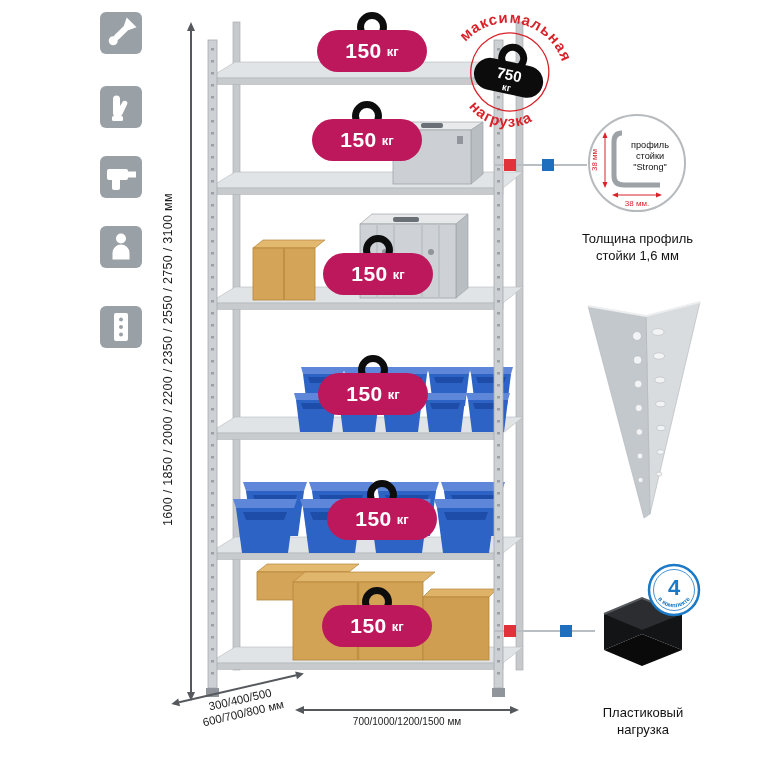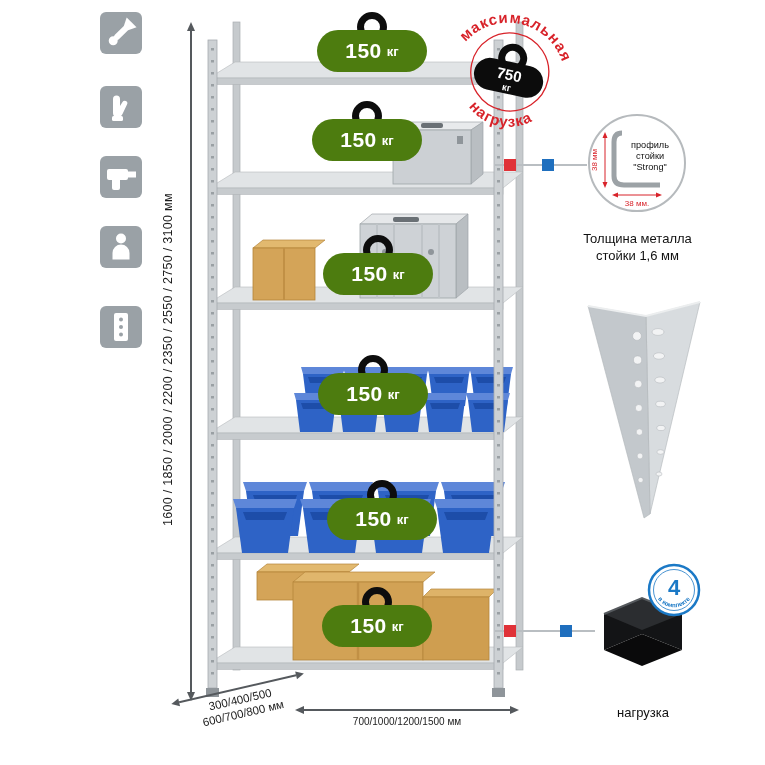--- a/index.html
+++ b/index.html
@@ -13,21 +13,21 @@
             border-left:4px solid transparent;border-right:4px solid transparent;border-bottom:9px solid #55595d;}
   .arrow-down{position:absolute;left:187px;top:692px;width:0;height:0;
             border-left:4px solid transparent;border-right:4px solid transparent;border-top:9px solid #55595d;}
   .height-label{position:absolute;left:158px;top:28px;height:664px;width:20px;
                 display:flex;align-items:center;justify-content:center;
                 writing-mode:vertical-rl;transform:rotate(180deg);font-size:12.5px;letter-spacing:.3px;}
   
   .badge{position:absolute;width:110px;height:60px;}
   .badge .ring{position:absolute;left:40px;top:0;width:30px;height:30px;box-sizing:border-box;
                border:7px solid #0d0d0d;border-radius:50%;}
-  .badge .pill{position:absolute;left:0;top:18px;width:110px;height:42px;background:#4d7c0f;border-radius:21px;
+  .badge .pill{position:absolute;left:0;top:18px;width:110px;height:42px;background:#be185d;border-radius:21px;
                color:#fff;display:flex;align-items:center;justify-content:center;font-weight:bold;}
   .badge .val{font-size:21px;letter-spacing:.5px;}
   .badge .unit{font-size:13px;margin-left:5px;}
   
   .wline{position:absolute;left:302px;top:709px;width:210px;height:2px;background:#55595d;}
   .warrow-l{position:absolute;left:295px;top:706px;width:0;height:0;
             border-top:4px solid transparent;border-bottom:4px solid transparent;border-right:9px solid #55595d;}
   .warrow-r{position:absolute;left:510px;top:706px;width:0;height:0;
             border-top:4px solid transparent;border-bottom:4px solid transparent;border-left:9px solid #55595d;}
   .width-label{position:absolute;left:300px;top:716px;width:214px;text-align:center;font-size:10px;}
@@ -298,21 +298,21 @@
       <polygon points="76,83 70,80.5 70,85.5" fill="#d8232a"></polygon>
       <text x="51" y="94" font-size="8" fill="#d8232a" text-anchor="middle">38 мм.</text>
     </g>
     <g font-size="9.2" fill="#111">
       <text x="64" y="36" text-anchor="middle">профиль</text>
       <text x="64" y="47" text-anchor="middle">стойки</text>
       <text x="64" y="58" text-anchor="middle">"Strong"</text>
     </g>
   </svg>
   <div class="caption" style="left:570px;top:231px;width:135px">
-    <div>Толщина металла</div>
+    <div>Толщина профиль</div>
     <div>стойки 1,6 мм</div>
   </div>
 
   <svg class="abs" style="left:584px;top:300px" width="118" height="228" viewBox="0 0 118 228">
     <polygon points="62,16 116,2 66,214" fill="#d8dcdf" stroke="#b0b5b9" stroke-width="0.6"></polygon>
     <polygon points="4,6 62,16 66,214 60,218" fill="#c3c8cc" stroke="#b0b5b9" stroke-width="0.6"></polygon>
     <polyline points="4,6 62,16 116,2" fill="none" stroke="#eceeef" stroke-width="2"></polyline>
     <g fill="#f2f3f4" stroke="#aeb3b7" stroke-width="0.5">
       <circle cx="53" cy="36" r="4.4"></circle>
         <circle cx="53.6" cy="60" r="4.1"></circle>
@@ -344,20 +344,21 @@
   <svg class="abs" style="left:646px;top:562px" width="56" height="56" viewBox="0 0 56 56">
     <circle cx="28" cy="28" r="25" fill="#ffffff" stroke="#1b79c6" stroke-width="2.5"></circle>
     <circle cx="28" cy="28" r="20.5" fill="none" stroke="#1b79c6" stroke-width="0.8"></circle>
     <path id="badgeArc" d="M 10,34 A 20,20 0 0 0 46,34" fill="none"></path>
     <text x="28" y="33" font-size="22" font-weight="bold" fill="#1b79c6" text-anchor="middle">4</text>
     <text font-size="6.2" fill="#1b79c6" font-weight="bold">
       <textPath href="#badgeArc" startOffset="50%" text-anchor="middle">в комплекте</textPath>
     </text>
   </svg>
   <div class="caption" style="left:572px;top:705px;width:142px">
+    <div>Пластиковый</div>
     <div>нагрузка</div>
   </div>
 
   <div class="depth-block">
     <div class="dline"></div>
     <div class="t">300/400/500</div>
     <div class="t">600/700/800 мм</div>
   </div>
   <div class="warrow-l"></div>
   <div class="wline"></div>

